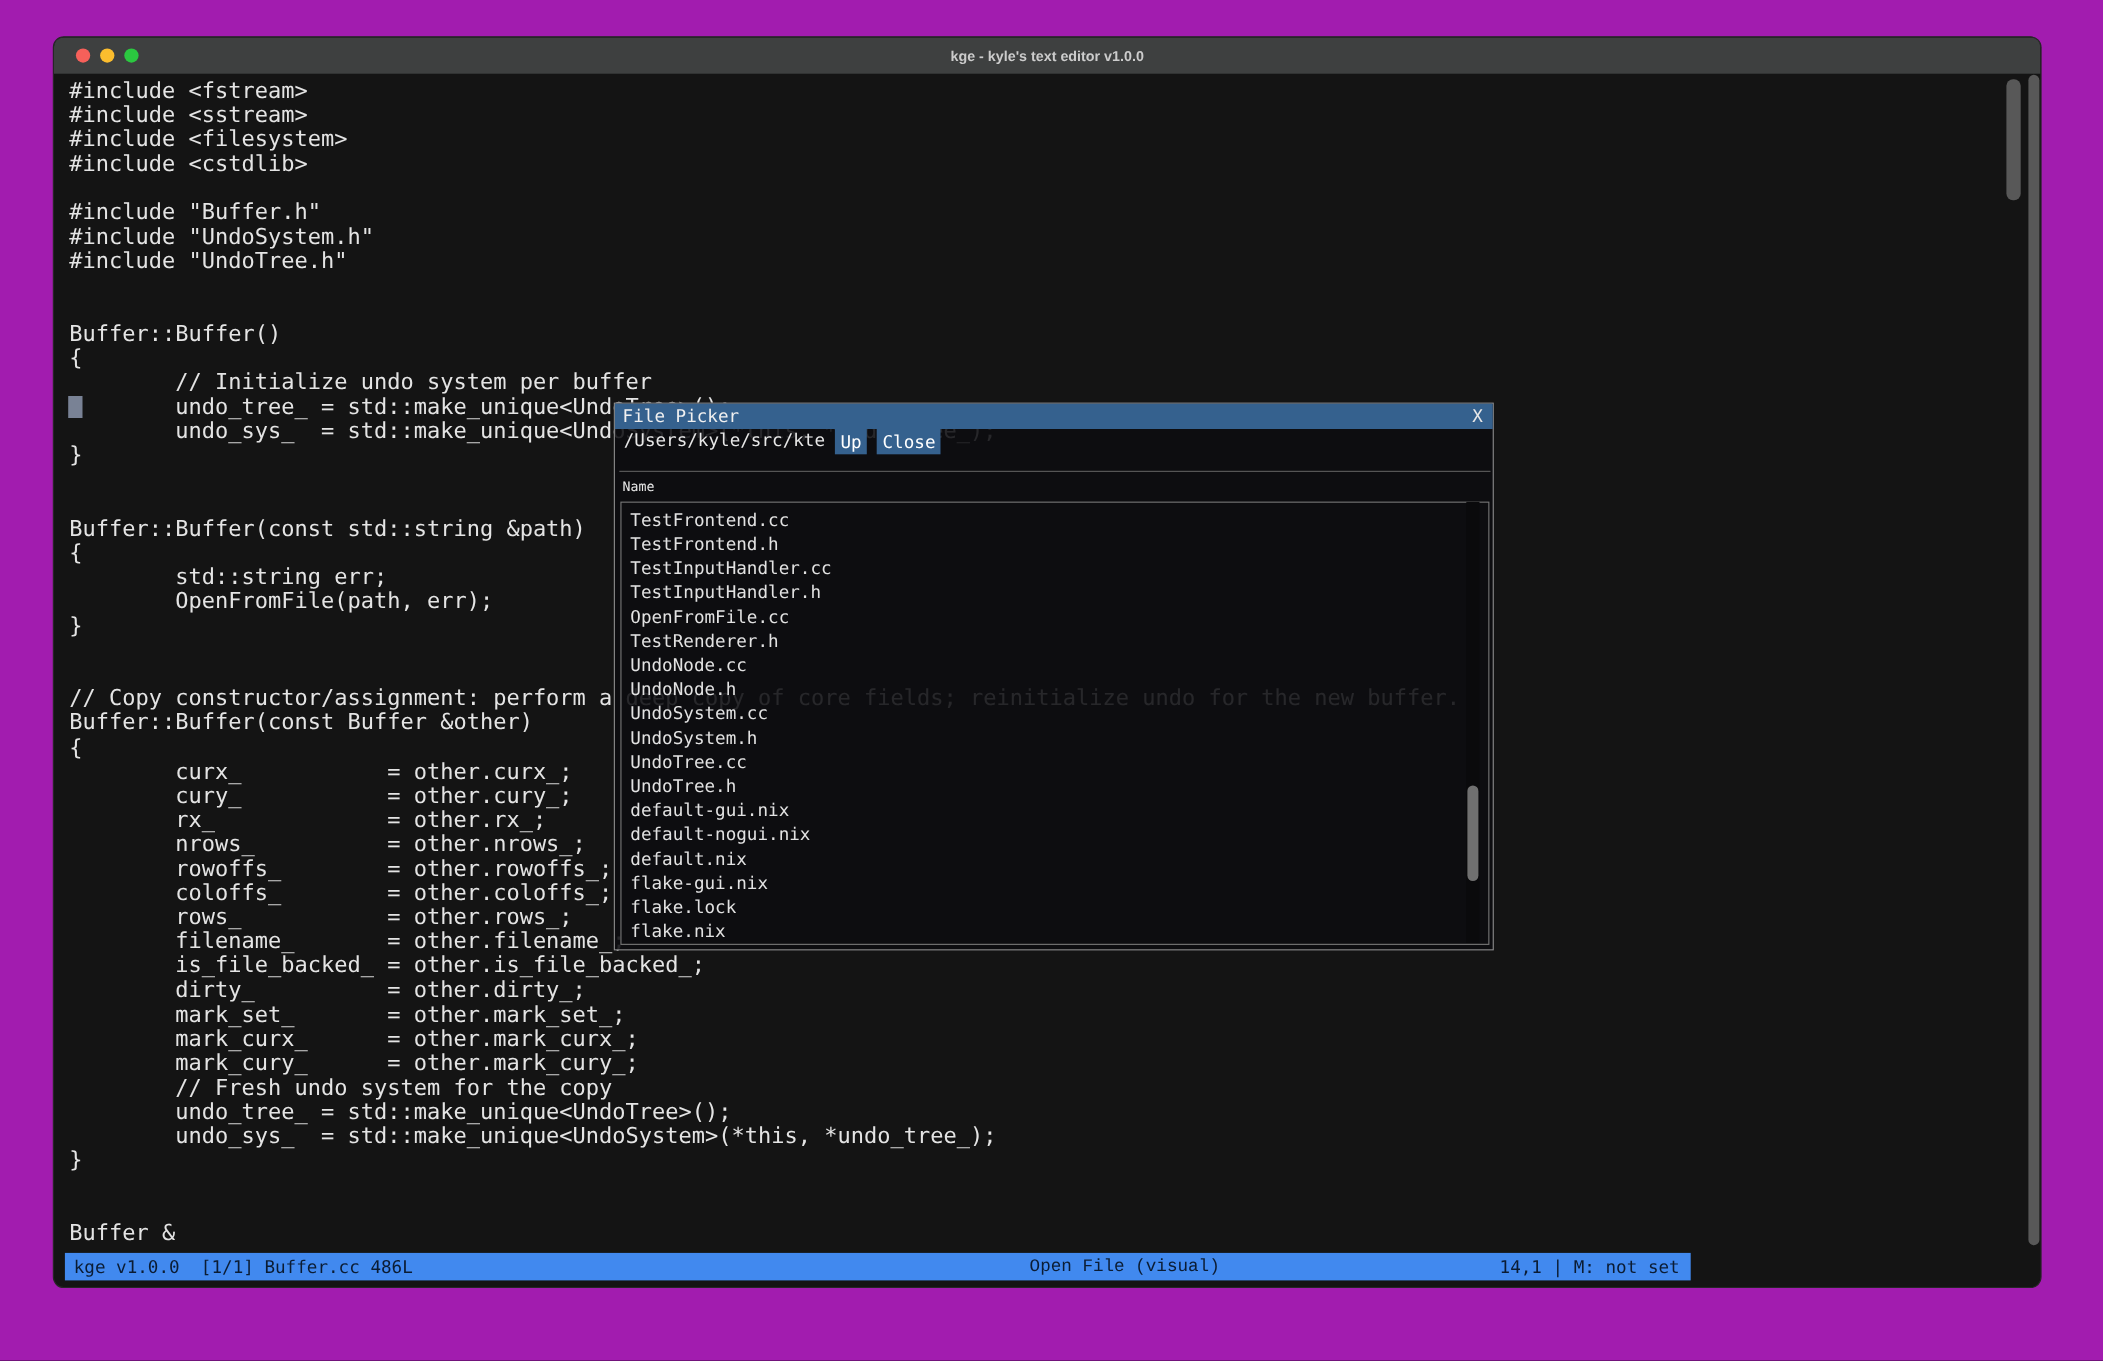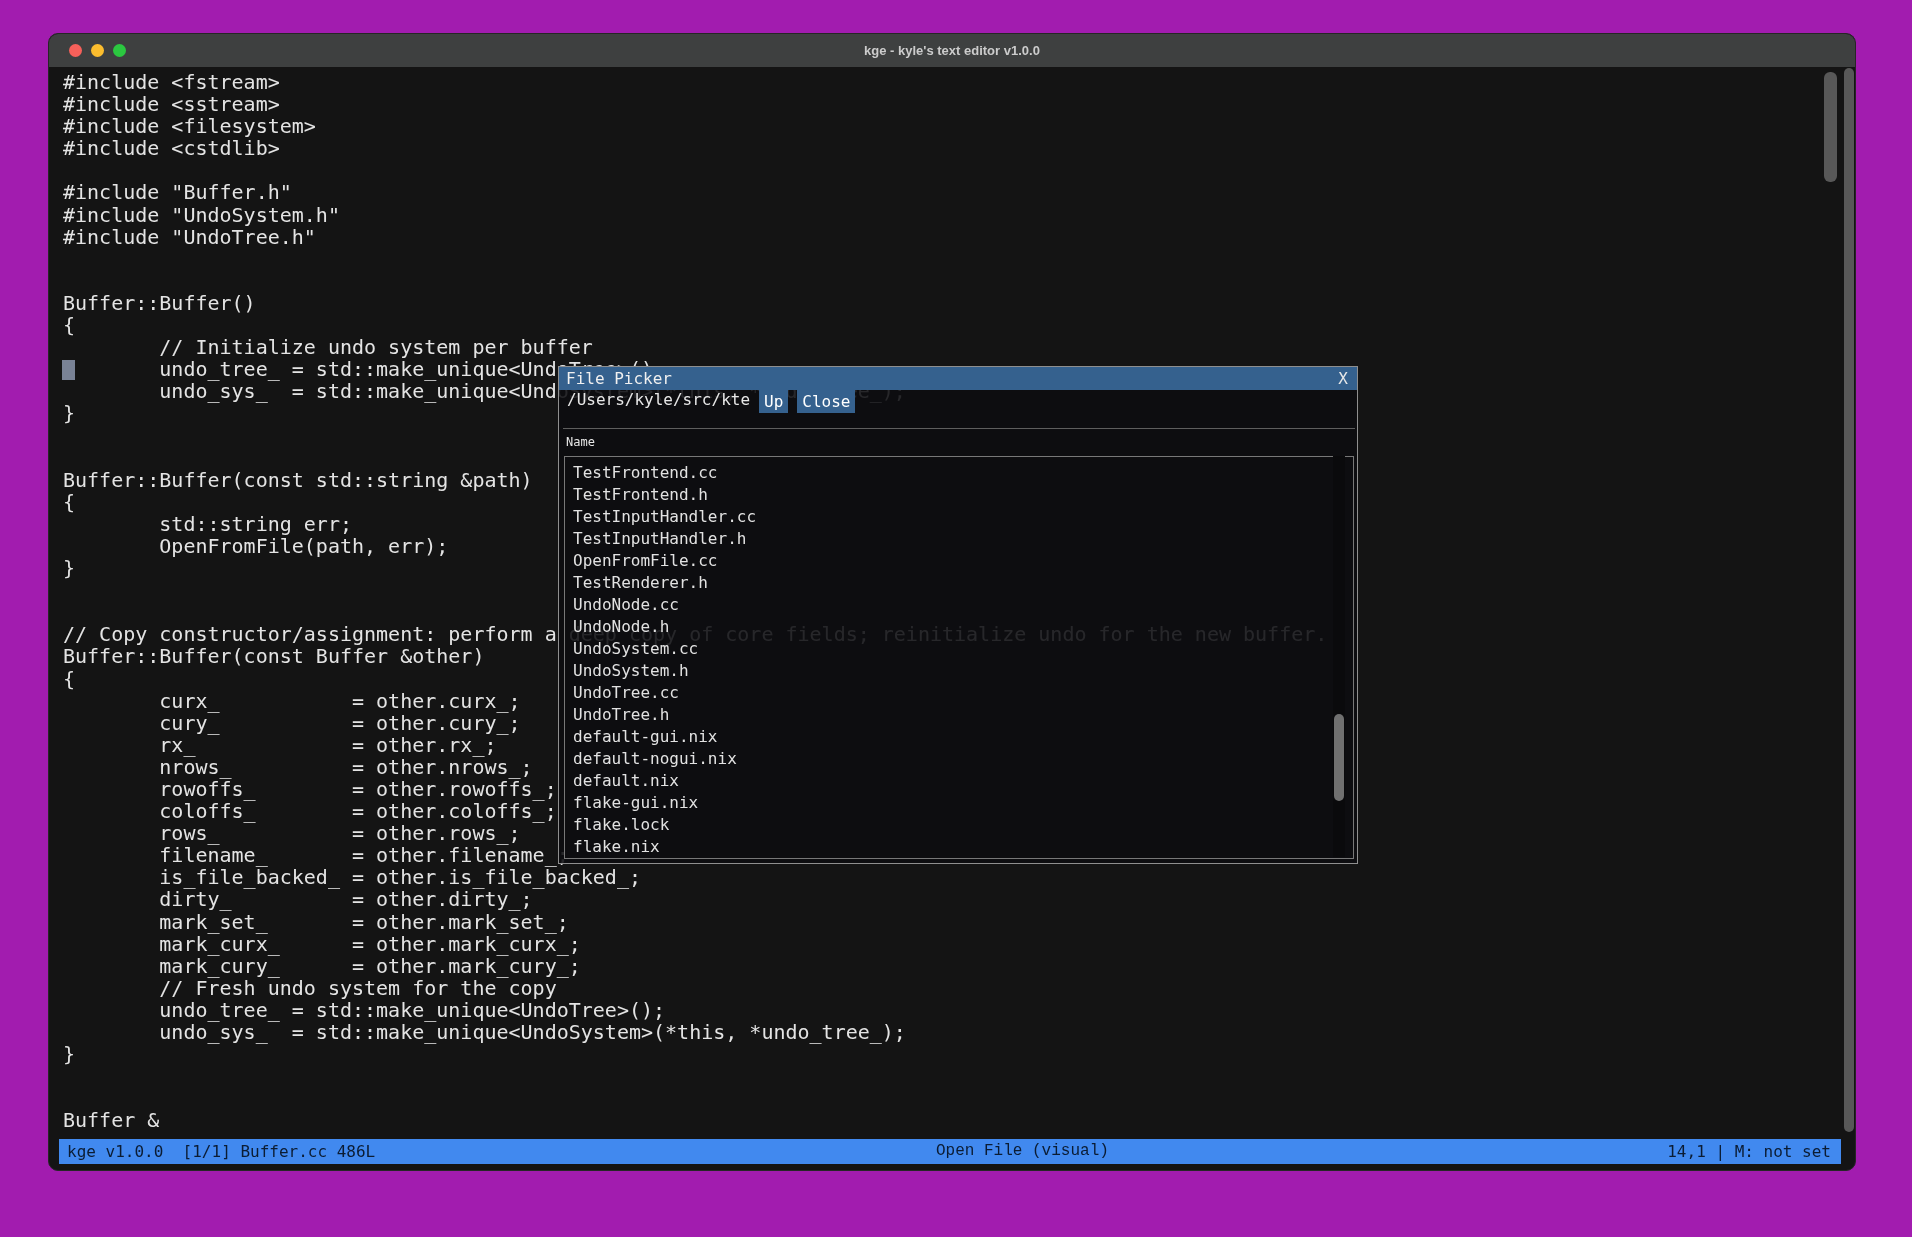--- a/index.html
+++ b/index.html
@@ -44,21 +44,21 @@
     position:absolute; left:1775px; top:38px; width:13px; height:110px;
     background:#585858; border-radius:6px;
   }
   .win-scroll-thumb {
     position:absolute; left:1795px; top:34px; width:10px; height:1064px;
     background:#585858; border-radius:5px;
   }
 
   
   .statusbar {
-    position:absolute; left:10px; top:1105px; width:1782px; height:25px;
+    position:absolute; left:10px; top:1105px; width:1478px; height:25px;
     background:#4189ef; color:#0b1c33; font-size:16px; line-height:25px;
   }
   .statusbar .sb-left   { position:absolute; left:8px; top:0; white-space:pre; }
   .statusbar .sb-center { position:absolute; left:877px; top:0; white-space:pre;font-family:Liberation Mono, monospace; }
   .statusbar .sb-right  { position:absolute; right:10px; top:0; white-space:pre; }
 
   
   .dialog {
     position:absolute; left:558px; top:366px; width:800px; height:498px;
     background:rgba(12,13,16,0.88); border:1px solid #8f8f8f; z-index:10;

